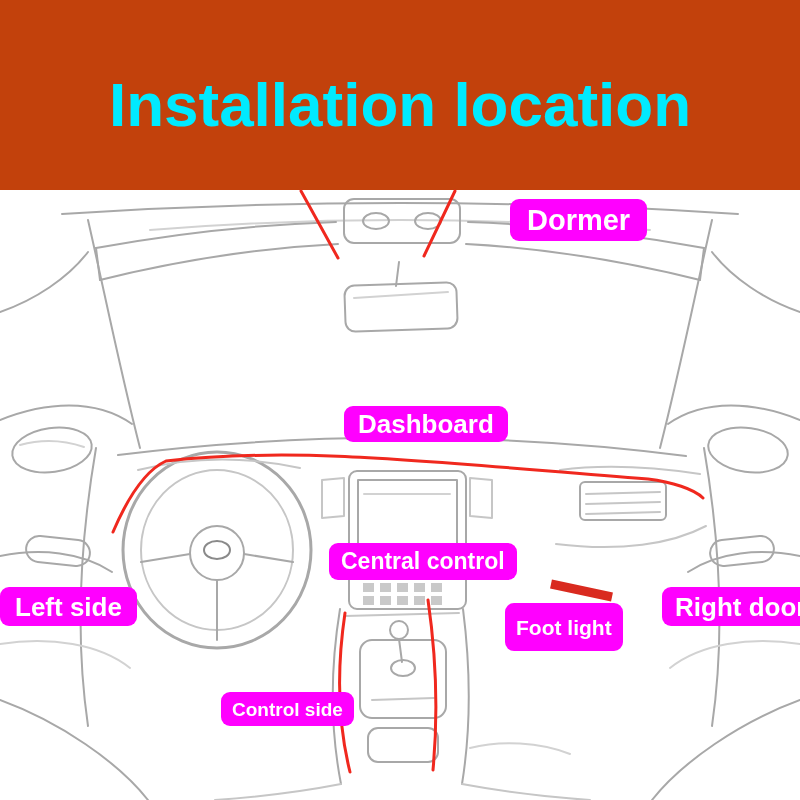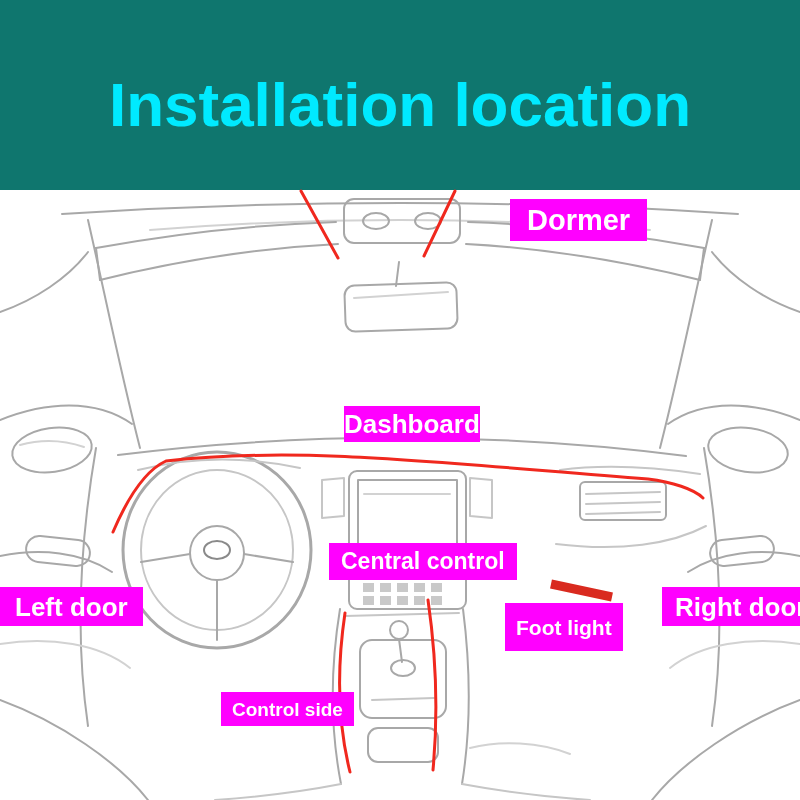--- a/index.html
+++ b/index.html
@@ -8,21 +8,21 @@
     background:#ffffff;
     font-family:"Liberation Sans", sans-serif;
     position:relative;
     overflow:hidden;
   }
   .stage { position:relative; width:800px; height:800px; }
 
   .header {
     position:absolute; top:0; left:0;
     width:800px; height:190px;
-    background:#0f766e;
+    background:#c2410c;
     display:flex; align-items:center; justify-content:center;
     padding-top:18px;
   }
   .header h1 {
     color:#00eaff;
     font-size:62px;
     font-weight:bold;
     letter-spacing:0px;
     white-space:nowrap;
   }
@@ -30,23 +30,24 @@
   .sketch-svg { position:absolute; top:0; left:0; width:800px; height:800px; }
 
   .label {
     position:absolute;
     background:#ff00ff;
     color:#ffffff;
     font-weight:bold;
     white-space:nowrap;
     display:flex; align-items:center; justify-content:center;
     line-height:1;
+    border-radius:9px;
   }
   .label-dormer       { left:510px; top:199px; height:42px; font-size:29px; padding:0 17px; }
-  .label-dashboard    { left:344px; top:406px; height:36px; font-size:26px; padding:0 0; }
+  .label-dashboard    { left:344px; top:406px; height:36px; font-size:26px; padding:0 14px; }
   .label-central      { left:329px; top:504px; height:37px; font-size:23px; padding:0 12px;margin-top:39px; }
   .label-left-door    { left:0px;   top:587px; height:39px; font-size:26px; padding:0 15px; }
   .label-right-door   { left:662px; top:587px; height:39px; font-size:26px; padding:0 13px; }
   .label-foot-light   { left:505px; top:603px; height:48px; font-size:21px; padding:0 11px; }
   .label-control-side { left:221px; top:692px; height:34px; font-size:19px; padding:11px 11px; }
 </style>
 </head>
 <body>
 
 <div class="stage">
@@ -171,18 +172,18 @@
       <path d="M113,532 C128,497 146,470 166,461 C300,446 430,462 648,479 C672,482 694,489 703,498"></path>
       <path d="M345,613 C338,660 336,716 350,772"></path>
       <path d="M428,600 C436,655 438,716 433,770"></path>
     </g>
     <line x1="551" y1="584" x2="612" y2="597" stroke="#d92a1f" stroke-width="9"></line>
   </svg>
 
   <div class="label label-dormer">Dormer</div>
   <div class="label label-dashboard">Dashboard</div>
   <div class="label label-central">Central control</div>
-  <div class="label label-left-door">Left door</div>
+  <div class="label label-left-door">Left side</div>
   <div class="label label-right-door">Right door</div>
   <div class="label label-foot-light">Foot light</div>
   <div class="label label-control-side">Control side</div>
 
 </div>
 
 </body></html>

